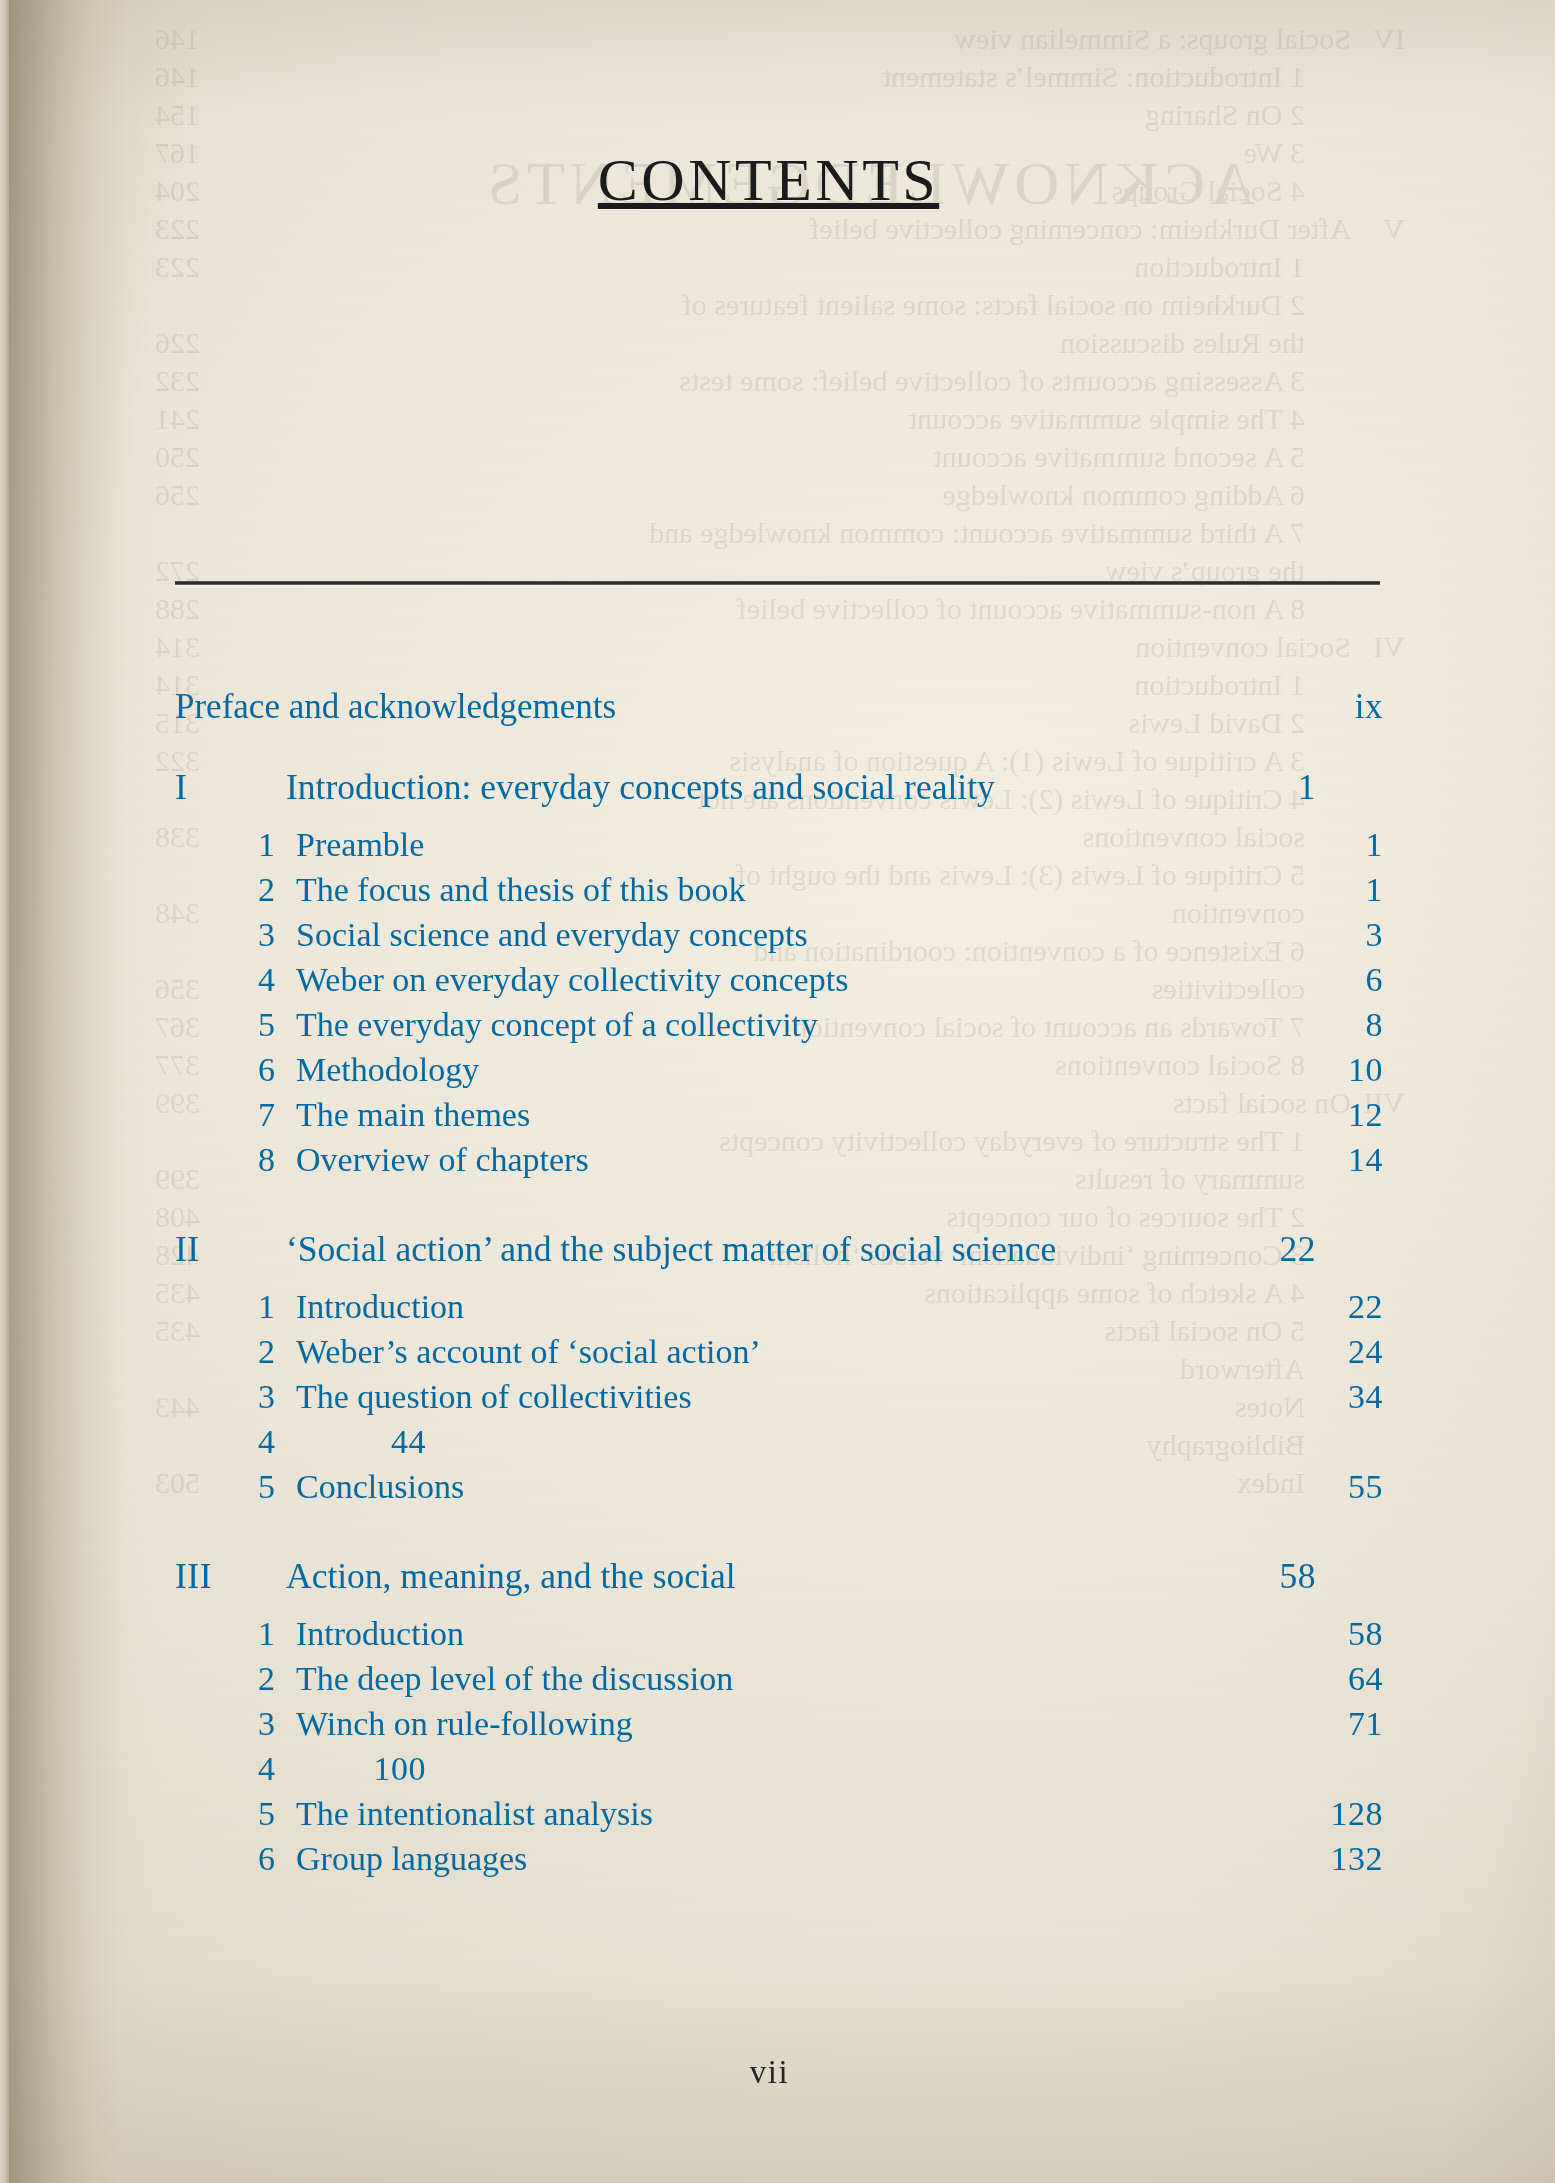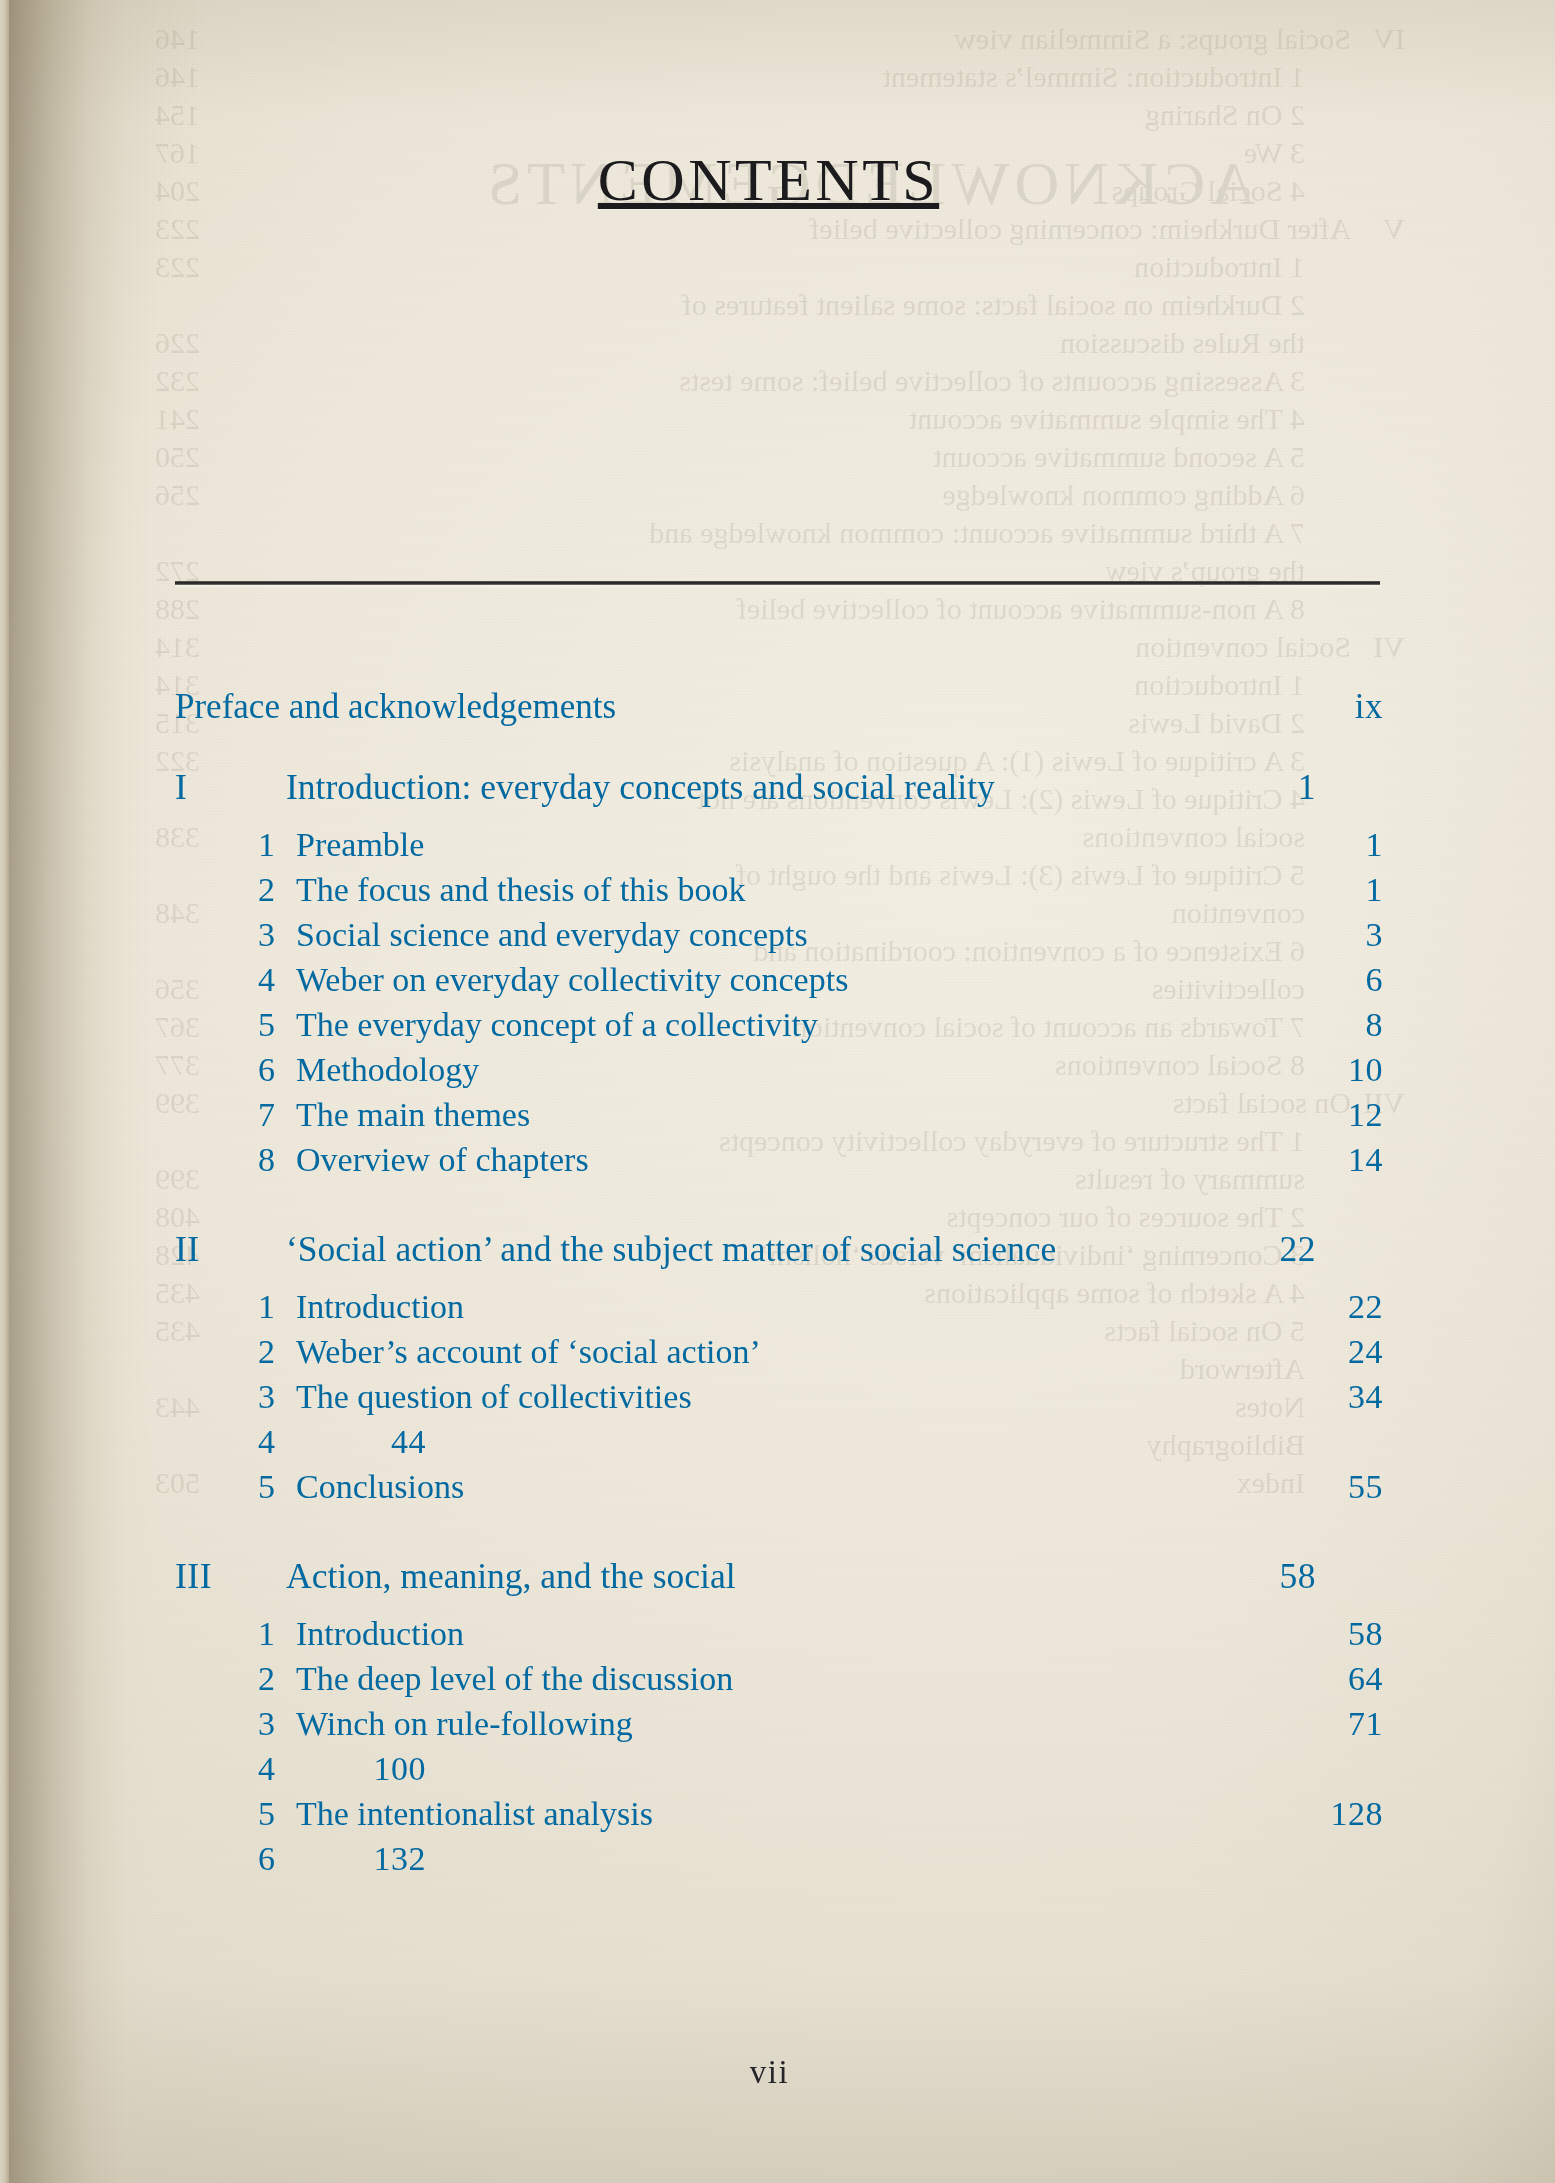--- a/index.html
+++ b/index.html
@@ -547,20 +547,21 @@
             <span class="num">4</span>
             <span class="pg">100</span>
           </div>
           <div class="row section-row">
             <span class="num">5</span>
             <span class="txt">The intentionalist analysis</span>
             <span class="pg">128</span>
           </div>
           <div class="row section-row">
             <span class="num">6</span>
+            <span class="txt">Group languages</span>
             <span class="pg">132</span>
           </div>
         </div>
       </div>
 
     <div class="folio">vii</div>
   </div>
 </div>
 
 </body></html>

